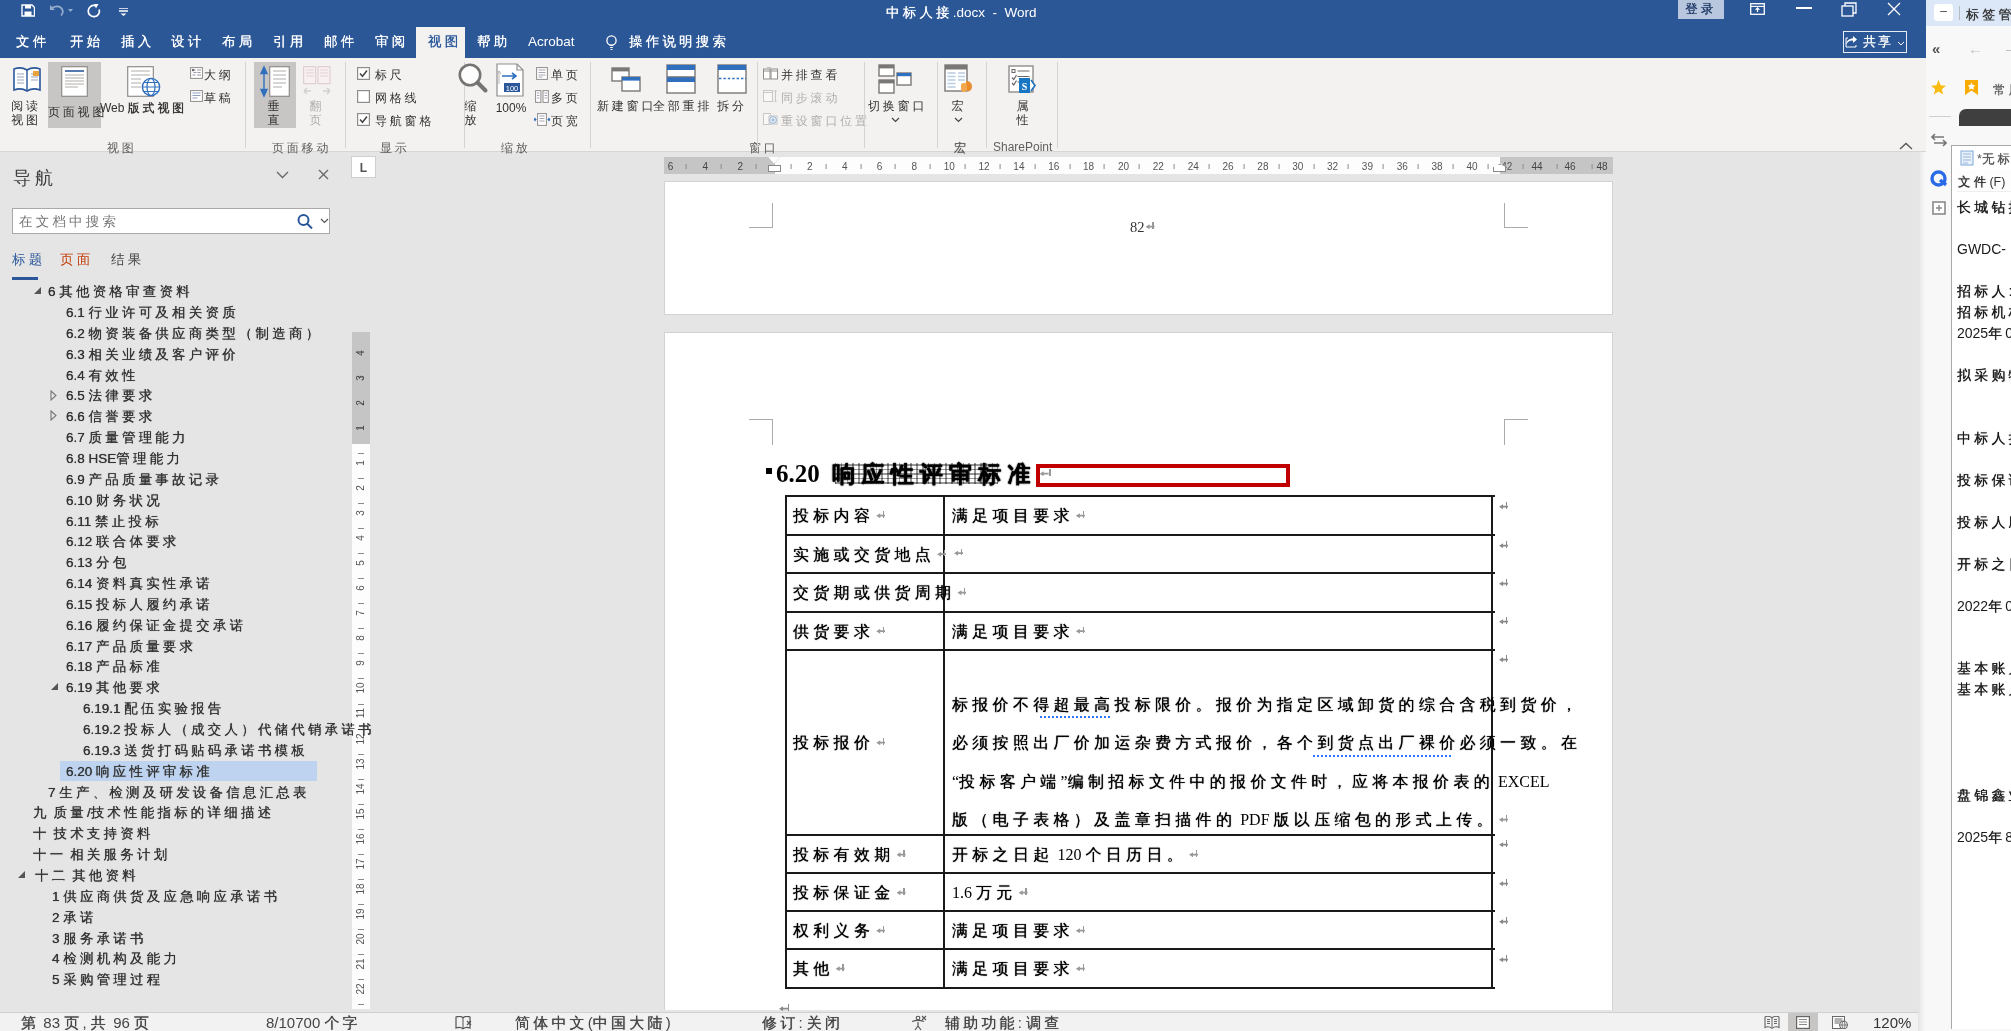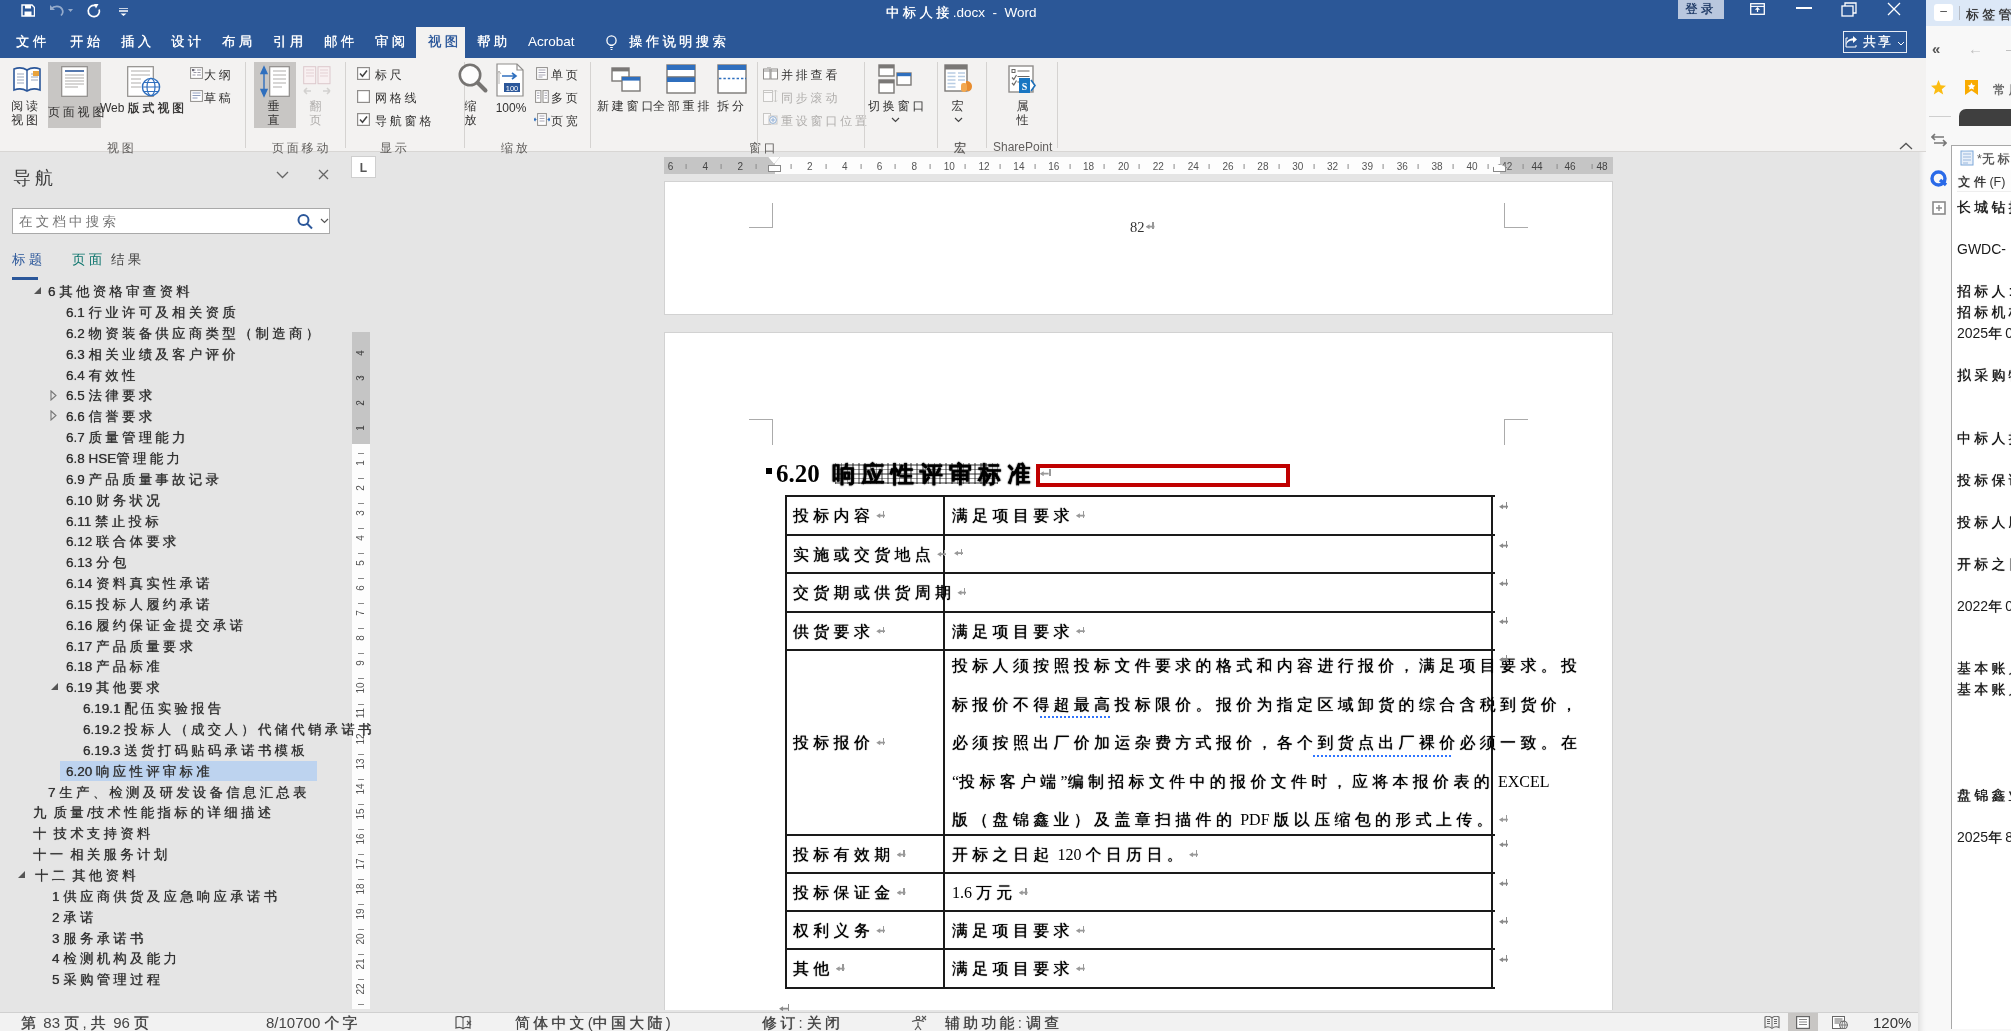--- a/index.html
+++ b/index.html
@@ -353,21 +353,21 @@
 <div class="abs" style="left:12px;top:56px;width:318px;height:26px;background:#fff;border:1px solid #a9a9a9"></div>
 <div class="abs" style="left:19px;top:61px;font-size:13.5px;color:#777;letter-spacing:3.2px">在文档中搜索</div>
 <svg class="ic" style="left:296px;top:61px" width="18" height="17" viewBox="0 0 18 17">
         <circle cx="7.5" cy="7" r="5" stroke="#2b579a" stroke-width="2" fill="none"></circle>
         <path d="M11 10.5l5 5" stroke="#2b579a" stroke-width="2"></path>
       </svg>
 <svg class="ic" style="left:320px;top:66px" width="9" height="6" viewBox="0 0 9 6">
         <path d="M1 1l3.5 3.5L8 1" stroke="#555" stroke-width="1.2" fill="none"></path>
       </svg>
 <div class="abs" style="left:12px;top:99px;font-size:13.5px;color:#2b579a;letter-spacing:3.2px">标题</div>
-<div class="abs" style="left:72px;top:99px;font-size:13.5px;color:#0f766e;letter-spacing:3.2px">页面</div>
+<div class="abs" style="left:60px;top:99px;font-size:13.5px;color:#c2410c;letter-spacing:3.2px">页面</div>
 <div class="abs" style="left:111px;top:99px;font-size:13.5px;color:#444;letter-spacing:3.2px">结果</div>
 <div class="abs" style="left:12px;top:125px;width:26px;height:3px;background:#2b579a"></div>
 <svg class="ic" style="left:33px;top:133.8px" width="9" height="9" viewBox="0 0 9 9">
         <path d="M8 1v7H1z" fill="#555"></path>
       </svg>
 <div class="ni" style="left:48px;top:131.1px">6 <span class="cj">其他资格审查资料</span></div>
 <div class="ni" style="left:66px;top:152.0px">6.1 <span class="cj">行业许可及相关资质</span></div>
 <div class="ni" style="left:66px;top:172.8px">6.2 <span class="cj">物资装备供应商类型（制造商）</span></div>
 <div class="ni" style="left:66px;top:193.7px">6.3 <span class="cj">相关业绩及客户评价</span></div>
 <div class="ni" style="left:66px;top:214.5px">6.4 <span class="cj">有效性</span></div>
@@ -513,25 +513,24 @@
 <div class="dt" style="left:445px;top:431px"><span class="cj2">交货期或供货周期</span><i class="pr"></i></div>
 <div class="dt" style="left:445px;top:469.5px"><span class="cj2">供货要求</span><i class="pr"></i></div>
 <div class="dt" style="left:445px;top:581px"><span class="cj2">投标报价</span><i class="pr"></i></div>
 <div class="dt" style="left:445px;top:693px"><span class="cj2">投标有效期</span><i class="pr"></i></div>
 <div class="dt" style="left:445px;top:731px"><span class="cj2">投标保证金</span><i class="pr"></i></div>
 <div class="dt" style="left:445px;top:769px"><span class="cj2">权利义务</span><i class="pr"></i></div>
 <div class="dt" style="left:445px;top:807px"><span class="cj2">其他</span><i class="pr"></i></div>
 <div class="dt" style="left:604px;top:354px"><span class="cj2">满足项目要求</span><i class="pr"></i></div>
 <div class="dt" style="left:604px;top:392.5px"><i class="pr"></i></div>
 <div class="dt" style="left:604px;top:469.5px"><span class="cj2">满足项目要求</span><i class="pr"></i></div>
-<div class="dt" style="left:604px;top:504px"><span class="cj2">投标人须按照投标文件要求的格式和内容进行报价，满足项目要求。投</span></div>
 <div class="dt" style="left:604px;top:581px"><span class="cj2">必须按照出厂价加运杂费方式报价，各个到货点出厂裸价必须一致。在</span></div>
 <div class="dt" style="left:604px;top:542.5px"><span class="cj2">标报价不得超最高投标限价。报价为指定区域卸货的综合含税到货价，</span></div>
 <div class="dt" style="left:604px;top:619.5px"><span class="lat">“</span><span class="cj2">投标客户端</span><span class="lat">”</span><span class="cj2">编制招标文件中的报价文件时，应将本报价表的</span><span class="lat"> EXCEL</span></div>
-<div class="dt" style="left:604px;top:658px"><span class="cj2">版（盘锦鑫业）及盖章扫描件的</span><span class="lat"> PDF </span><span class="cj2">版以压缩包的形式上传。</span><i class="pr"></i></div>
+<div class="dt" style="left:604px;top:658px"><span class="cj2">版（电子表格）及盖章扫描件的</span><span class="lat"> PDF </span><span class="cj2">版以压缩包的形式上传。</span><i class="pr"></i></div>
 <div class="dt" style="left:604px;top:693px"><span class="cj2">开标之日起</span><span class="lat"> 120 </span><span class="cj2">个日历日。</span><i class="pr"></i></div>
 <div class="dt" style="left:604px;top:731px"><span class="lat">1.6 </span><span class="cj2">万元</span><i class="pr"></i></div>
 <div class="dt" style="left:604px;top:769px"><span class="cj2">满足项目要求</span><i class="pr"></i></div>
 <div class="dt" style="left:604px;top:807px"><span class="cj2">满足项目要求</span><i class="pr"></i></div>
 <div class="pm" style="left:1149px;top:348px"><i class="pr pr2"></i></div>
 <div class="pm" style="left:1149px;top:387px"><i class="pr pr2"></i></div>
 <div class="pm" style="left:1149px;top:425px"><i class="pr pr2"></i></div>
 <div class="pm" style="left:1149px;top:463px"><i class="pr pr2"></i></div>
 <div class="pm" style="left:1149px;top:501px"><i class="pr pr2"></i></div>
 <div class="pm" style="left:1149px;top:686px"><i class="pr pr2"></i></div>

